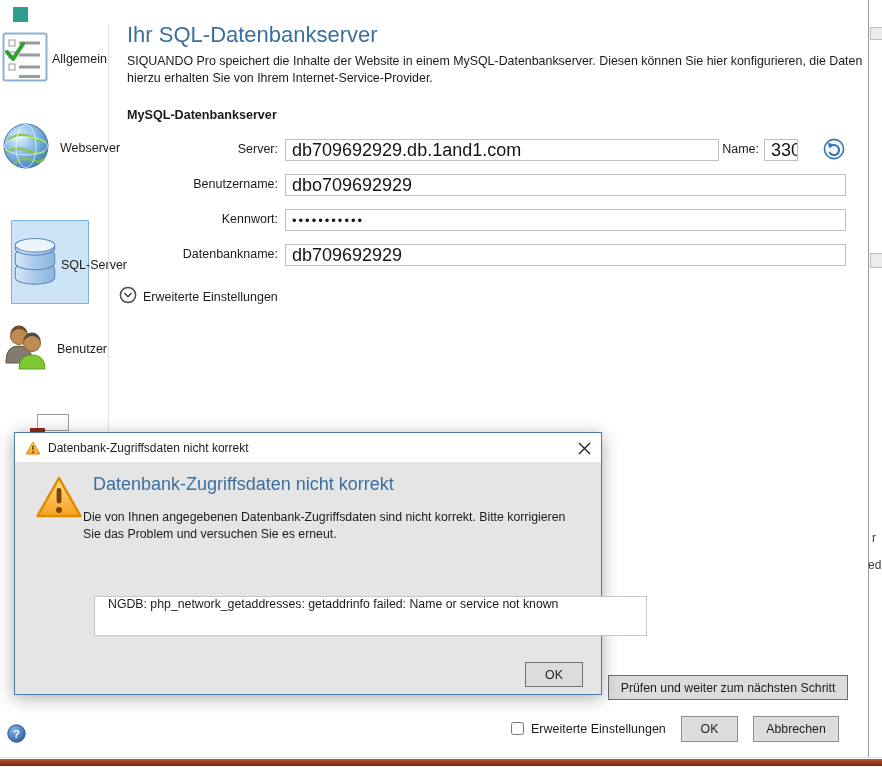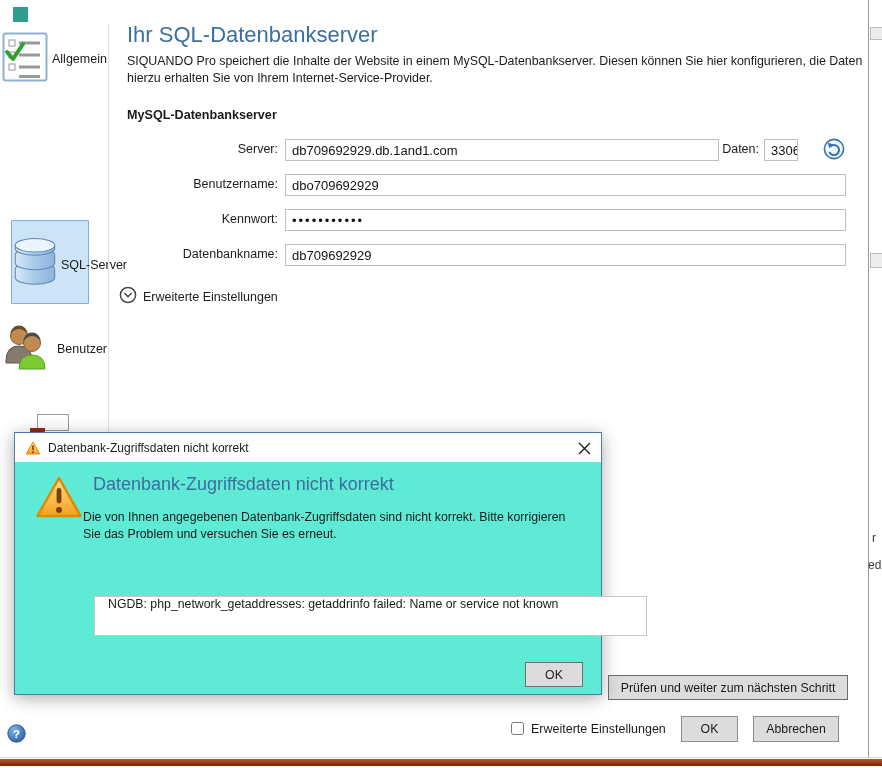--- a/index.html
+++ b/index.html
@@ -16,21 +16,21 @@
   .sep-v{position:absolute;left:108px;top:24px;width:1px;height:671px;background:#e2e2e2;}
 
   
   .page-title{position:absolute;left:127px;top:22px;font-size:22px;font-weight:400;
               color:var(--accent);}
   .page-desc{position:absolute;left:127px;top:53px;width:740px;font-size:12.4px;
              line-height:17px;color:#1b1b1b;}
   .section-title{position:absolute;left:127px;top:108px;font-size:12.6px;font-weight:bold;}
   .frm-label{position:absolute;left:127px;width:151px;text-align:right;font-size:12.5px;}
   .txt{position:absolute;height:22px;border:1px solid var(--input_border);background:#fff;
-       font-family:"Liberation Sans",sans-serif;font-size:13px;color:#141414;
+       font-family:"Liberation Sans",sans-serif;font-size:18px;color:#141414;
        padding:0 0 0 6px;box-sizing:border-box;outline:none;}
   .txt.pwd{letter-spacing:2px;font-size:13px;}
   .expander{position:absolute;display:flex;align-items:center;gap:6px;font-size:12.5px;cursor:default;}
 
   
   .win-border-r{position:absolute;left:868px;top:0;width:1px;height:757px;background:#9a9a9a;}
   .edge-bit{position:absolute;left:870px;width:13px;background:#ececec;border:1px solid #bdbdbd;box-sizing:border-box;}
   .edge-text{position:absolute;font-size:12px;color:#3c3c3c;}
 
   
@@ -38,21 +38,21 @@
        background:var(--button_bg);border:1px solid var(--button_border);
        font-size:12.3px;color:#1b1b1b;box-sizing:border-box;cursor:default;}
   .btn.strong{border-color:#6e6e6e;margin-top:8px;}
   .chk{position:absolute;width:13px;height:13px;margin:0;}
   .chk-label{position:absolute;font-size:12.5px;}
   .hairline{position:absolute;left:0;top:757px;width:882px;height:1px;background:#dcdcdc;}
   .maroon{position:absolute;left:0;top:759px;width:882px;height:7px;
           background:linear-gradient(var(--maroon_top),var(--maroon_bottom));}
 
   
-  .dialog{position:absolute;left:14px;top:432px;width:588px;height:263px;background:#5eead4;
+  .dialog{position:absolute;left:14px;top:432px;width:588px;height:263px;background:#e5e5e5;
           border:1px solid var(--dialog_border);box-sizing:border-box;
           box-shadow:0 3px 16px rgba(0,0,0,.33);}
   .dlg-titlebar{position:absolute;left:0;top:0;width:100%;height:29px;background:#fff;}
   .dlg-title{position:absolute;left:33px;top:8px;font-size:12px;color:#1b1b1b;white-space:nowrap;}
   .dlg-close{position:absolute;right:8px;top:6px;width:18px;height:18px;display:flex;
              align-items:center;justify-content:center;cursor:default;}
   .dlg-heading{position:absolute;left:78px;top:41px;font-size:18px;font-weight:400;color:var(--accent);}
   .dlg-body{position:absolute;left:68px;top:76px;width:488px;font-size:12.3px;line-height:17px;}
   .err-box{position:absolute;left:79px;top:163px;width:553px;height:40px;border:1px solid #c6c6c6;
            background:#fff;box-sizing:border-box;display:flex;align-items:flex-start;}
@@ -80,20 +80,40 @@
         <rect x="17" y="21.5" width="21" height="3" fill="#9a9a9a"></rect>
         <rect x="7" y="32" width="6" height="6" fill="#fff" stroke="#9a9a9a"></rect>
         <rect x="17" y="33.5" width="21" height="3" fill="#9a9a9a"></rect>
         <rect x="17" y="43" width="21" height="3" fill="#9a9a9a"></rect>
         <path d="M5 20 l6 7 l10 -15" fill="none" stroke="#2f9e2f" stroke-width="4" stroke-linecap="round" stroke-linejoin="round"></path>
       </svg>
     </span>
     <span class="side-label">Allgemein</span>
   </div>
 
+  <div class="side-item" style="top:122px;gap:10px;">
+    <span>
+      <svg width="48" height="48" viewBox="0 0 48 48">
+        <defs>
+          <radialGradient id="gl" cx="35%" cy="30%" r="80%">
+            <stop offset="0%" stop-color="#e2f2fc"></stop>
+            <stop offset="55%" stop-color="#79b2e0"></stop>
+            <stop offset="100%" stop-color="#3b78b4"></stop>
+          </radialGradient>
+        </defs>
+        <circle cx="24" cy="24" r="22" fill="url(#gl)" stroke="#3b72a8"></circle>
+        <path d="M6 18 Q16 10 26 14 T44 20" fill="none" stroke="#86c440" stroke-width="2.5" opacity=".9"></path>
+        <path d="M4 30 Q14 24 24 28 T43 30" fill="none" stroke="#86c440" stroke-width="2.5" opacity=".9"></path>
+        <path d="M12 42 Q20 34 30 38 T42 36" fill="none" stroke="#86c440" stroke-width="2.5" opacity=".8"></path>
+        <ellipse cx="24" cy="24" rx="10" ry="21.5" fill="none" stroke="rgba(255,255,255,.65)"></ellipse>
+        <ellipse cx="24" cy="24" rx="21.5" ry="9" fill="none" stroke="rgba(255,255,255,.65)"></ellipse>
+      </svg>
+    </span>
+    <span class="side-label">Webserver</span>
+  </div>
 
   <div class="side-item" style="top:323px;gap:7px;">
     <span>
       <svg width="48" height="48" viewBox="0 0 48 48">
         <path d="M4 38 q0 -15 13 -15 q13 0 13 15 v2 H4 z" fill="#847a6d" stroke="#5d564c"></path>
         <circle cx="17" cy="13" r="8.5" fill="#c08a52" stroke="#8a5f2e"></circle>
         <path d="M8.5 11 a8.5 8.5 0 0 1 17 0 q-4 -5 -8.5 -5 q-4.5 0 -8.5 5 z" fill="#6b4a26"></path>
         <path d="M17 46 q0 -14 13 -14 q13 0 13 14 v0 H17 z" fill="#7ec832" stroke="#58a51e"></path>
         <circle cx="30" cy="20" r="8.5" fill="#c08a52" stroke="#8a5f2e"></circle>
         <path d="M21.5 18 a8.5 8.5 0 0 1 17 0 q-4 -5 -8.5 -5 q-4.5 0 -8.5 5 z" fill="#4a4a48"></path>
@@ -125,21 +145,21 @@
   <div class="frag-red"></div>
 
   <div class="sep-v"></div>
 
   <div class="page-title">Ihr SQL-Datenbankserver</div>
   <div class="page-desc">SIQUANDO Pro speichert die Inhalte der Website in einem MySQL-Datenbankserver. Diesen können Sie hier konfigurieren, die Daten hierzu erhalten Sie von Ihrem Internet-Service-Provider.</div>
   <div class="section-title">MySQL-Datenbankserver</div>
 
   <div class="frm-label" style="top:142px;">Server:</div>
   <input class="txt" style="left: 285px; top: 139px; width: 434px;" readonly="" value="db709692929.db.1and1.com">
-  <div class="frm-label" style="left:712px;width:47px;top:142px;">Daten:</div>
+  <div class="frm-label" style="left:712px;width:47px;top:142px;">Name:</div>
   <input class="txt" style="left: 764px; top: 139px; width: 34px;" readonly="" value="3306">
   <span class="abs" style="left:823px;top:138px;">
     <svg width="22" height="22" viewBox="0 0 22 22">
       <circle cx="11" cy="11" r="9.6" fill="#f2f7fc" stroke="#3a74b0" stroke-width="1.6"></circle>
       <path d="M7.4 8.6 a5 5 0 1 1 -1 5.4" fill="none" stroke="#3a74b0" stroke-width="2"></path>
       <polygon points="4.6,4.6 10.2,6.4 6.4,10.4" fill="#3a74b0"></polygon>
     </svg>
   </span>
 
   <div class="frm-label" style="top:177px;">Benutzername:</div>

